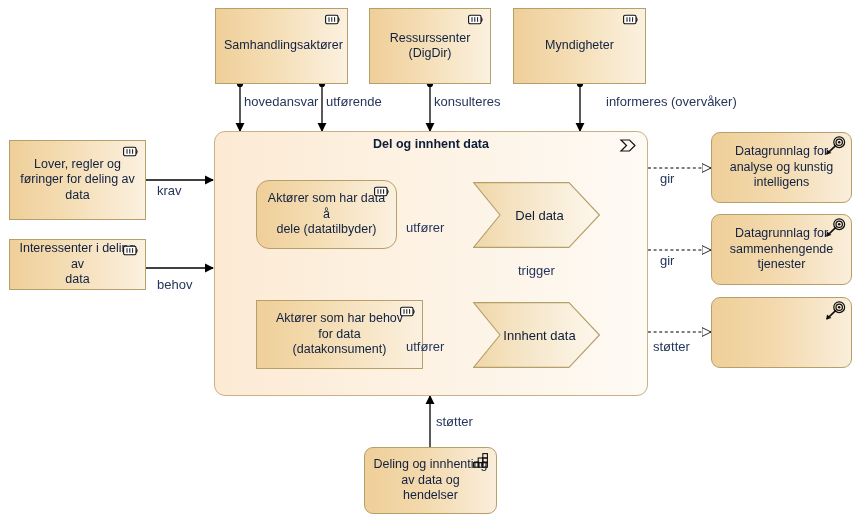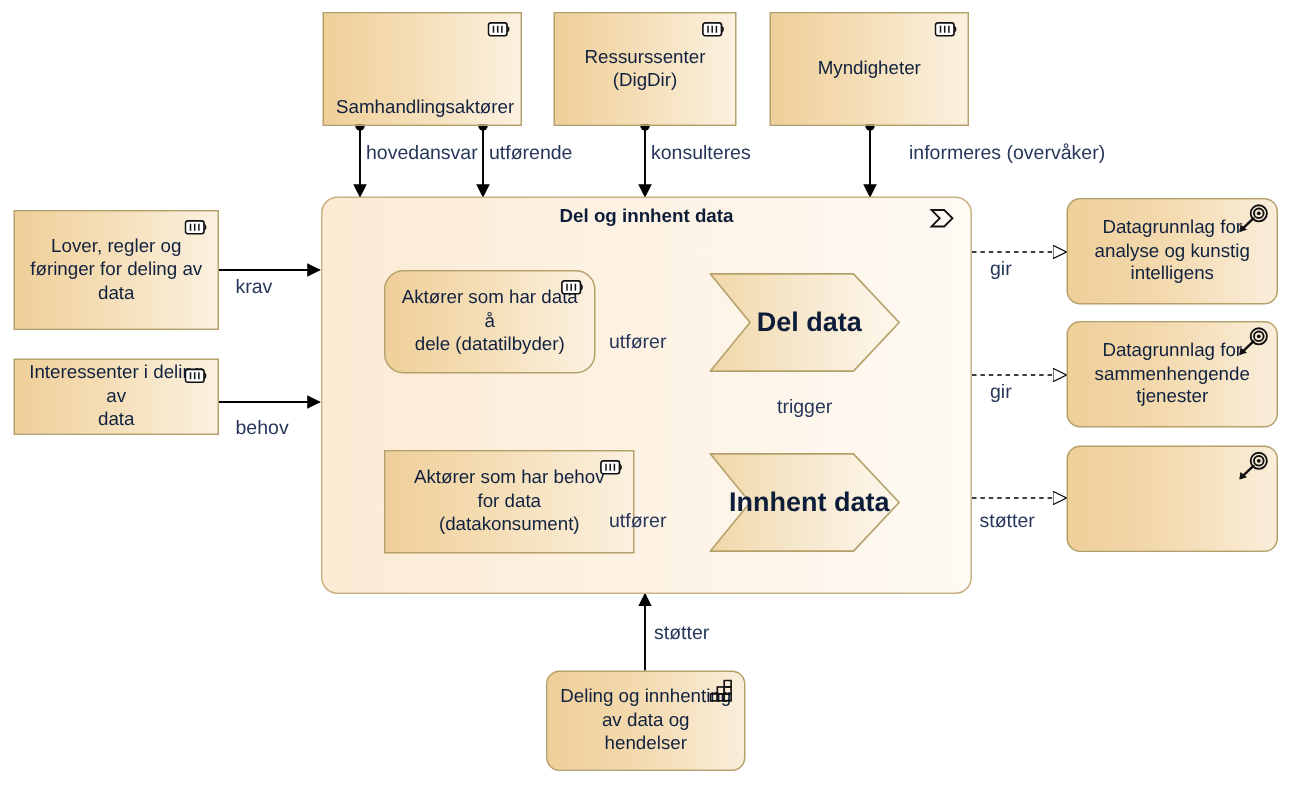--- a/index.html
+++ b/index.html
@@ -82,22 +82,22 @@
   .chevron {
     position: absolute;
   }
   .chevron svg { display:block; }
   .chevron .ctext {
     position: absolute;
     left: 0; right: 0;
     top: 50%;
     transform: translateY(-50%);
     text-align: center;
-    font-size: 18px;
-    font-weight: bold;
+    font-size: 13px;
+    font-weight: normal;
     color: #0d1c38;
     padding-left: 6px;
     pointer-events: none;
   }
 
   
   .icon {
     position: absolute;
     top: 4px;
     right: 5px;
@@ -184,21 +184,21 @@
 
   <div class="grouping" style="left:214px; top:131px; width:434px; height:265px;">
     <div class="grouping-title">Del og innhent data</div>
     <span class="icon-proc">
       <svg viewBox="0 0 18 15" width="18" height="15">
         <path d="M2 2 L10.5 2 L16 7.5 L10.5 13 L2 13 L7.5 7.5 Z" fill="none" stroke="#111" stroke-width="1.2" stroke-linejoin="miter"></path>
       </svg>
     </span>
   </div>
 
-  <div class="node fill-role" style="left:215px; top:8px; width:133px; height:76px;align-items:flex-end;">
+  <div class="node fill-role" style="left:215px; top:8px; width:133px; height:76px;">
     <span class="label">Samhandlingsaktører</span>
     <span class="icon">
       <svg viewBox="0 0 17 13" width="17" height="13">
         <rect x="0.6" y="2.2" width="12.4" height="8.6" rx="1.6" fill="#fff" stroke="#111" stroke-width="1.1"></rect>
         <line x1="4" y1="4.2" x2="4" y2="8.8" stroke="#111" stroke-width="1"></line>
         <line x1="6.8" y1="4.2" x2="6.8" y2="8.8" stroke="#111" stroke-width="1"></line>
         <line x1="9.6" y1="4.2" x2="9.6" y2="8.8" stroke="#111" stroke-width="1"></line>
         <path d="M13 4.6 a2.2 2.2 0 0 1 0 3.8" fill="none" stroke="#111" stroke-width="1.1"></path>
       </svg>
     </span>

